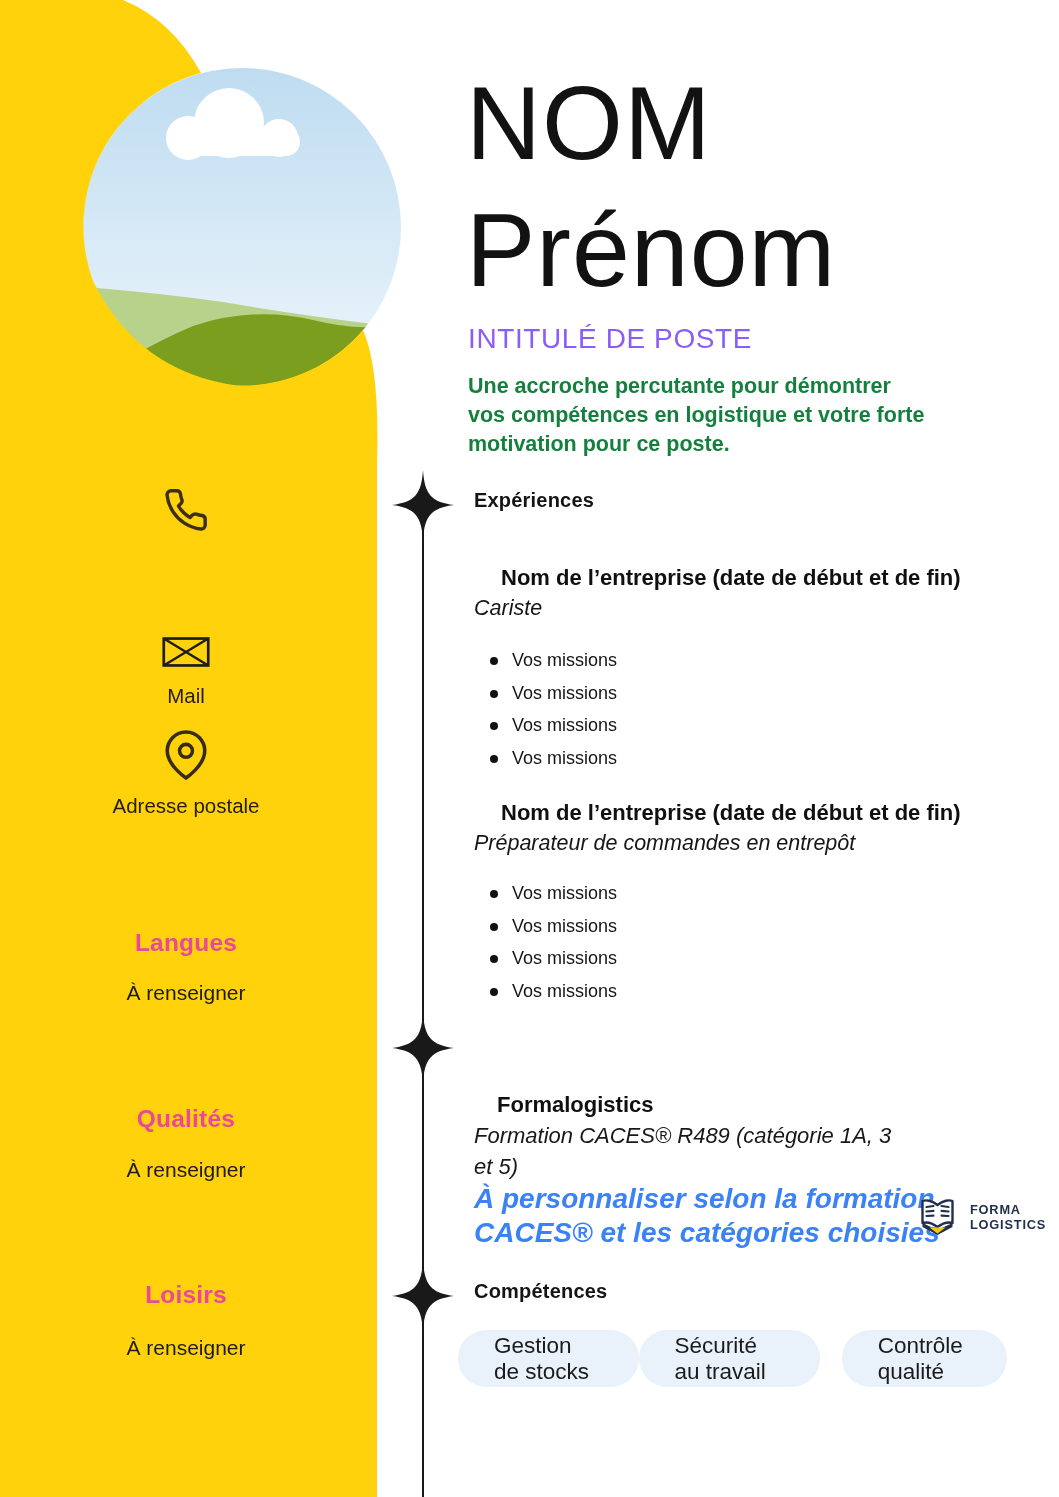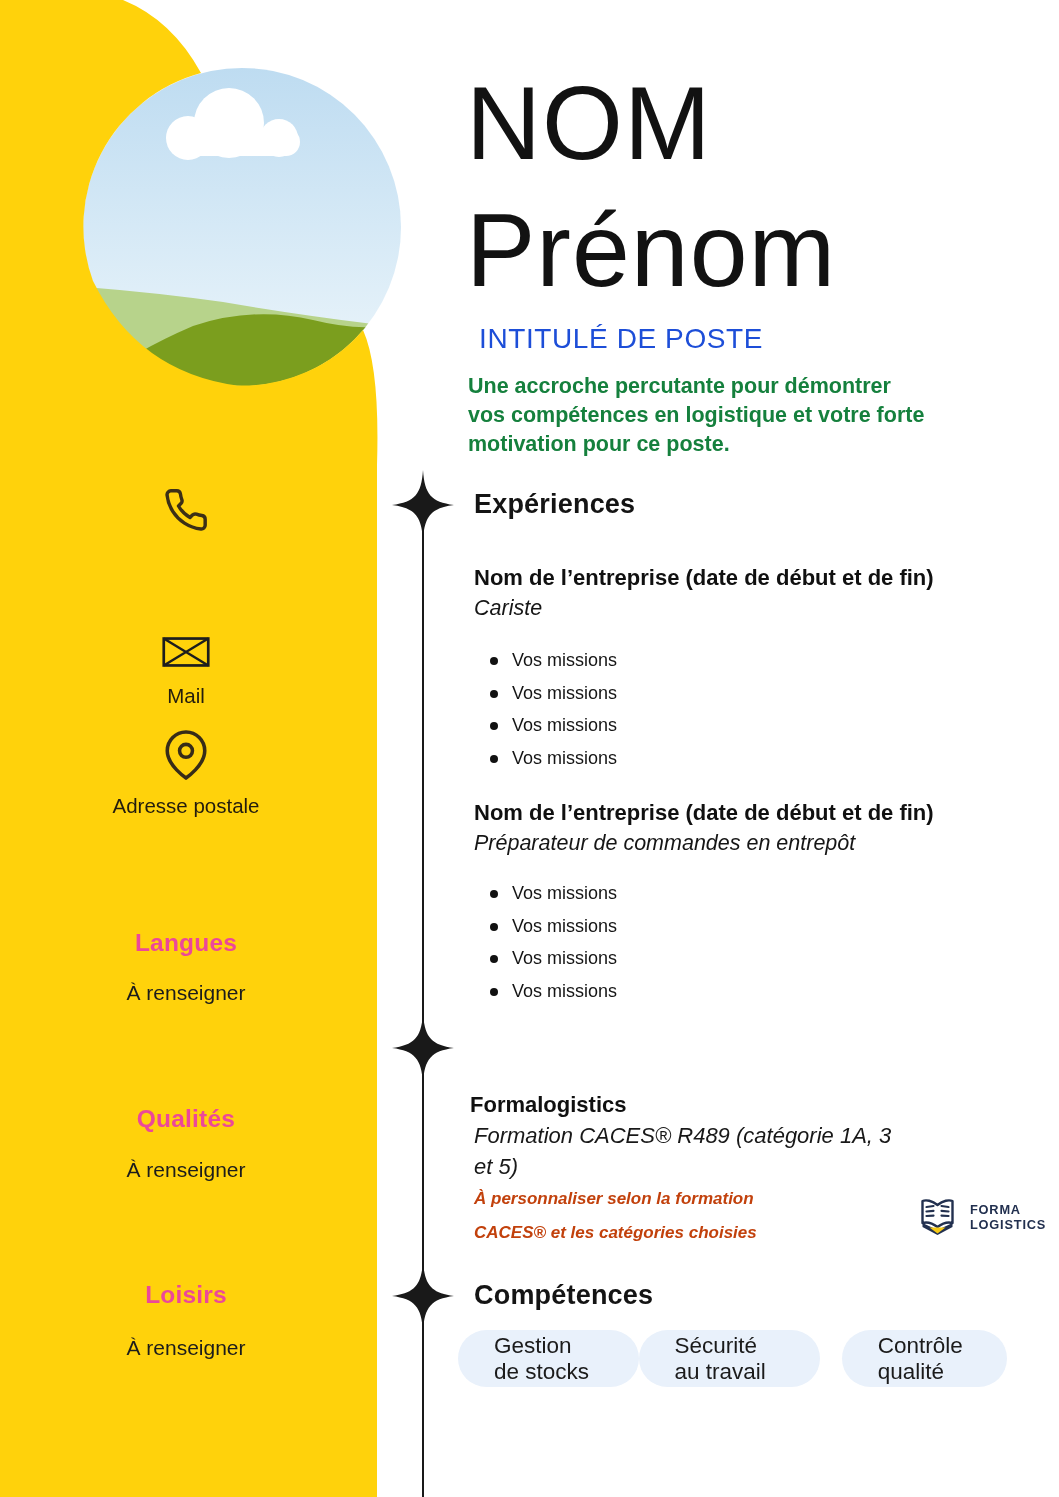--- a/index.html
+++ b/index.html
@@ -20,31 +20,31 @@
   .side-title{font-size:24.5px;font-weight:700;color:#ec4899;letter-spacing:.2px;margin-top:8px;}
   .side-value{font-size:21px;color:#1c1c1c;}
 
   
   .tl-line{left:421.5px;top:505px;width:2.4px;height:992px;background:#191919;z-index:3;}
   .sparkle{z-index:4;}
 
   
   .name{left:466px;top:60px;font-size:104px;line-height:127px;font-weight:300;
         color:#121212;letter-spacing:1px;}
-  .job-title{left:468px;top:323px;font-size:28px;font-weight:500;color:#1d4ed8;letter-spacing:.6px;margin-left:11px;}
+  .job-title{left:468px;top:323px;font-size:28px;font-weight:500;color:#8b5cf6;letter-spacing:.6px;}
   .tagline{left:468px;top:372px;font-size:21.5px;font-weight:700;line-height:29px;color:#15803d;}
 
-  .sec-title{font-size:27px;font-weight:700;color:#141414;letter-spacing:.2px;}
-  .entry-title{font-size:22px;font-weight:700;color:#101010;}
+  .sec-title{font-size:20px;font-weight:700;color:#141414;letter-spacing:.2px;}
+  .entry-title{font-size:22px;font-weight:700;color:#101010;margin-left:27px;}
   .entry-sub{font-size:21.5px;font-style:italic;color:#161616;}
   .missions{list-style:none;margin:0;padding:0;}
   .missions li{position:relative;font-size:18px;color:#141414;padding-left:38px;margin-bottom:11.5px;line-height:21px;}
   .missions li::before{content:"";position:absolute;left:16px;top:7px;width:8px;height:8px;border-radius:50%;background:#111;}
   .edu-course{font-size:22px;font-style:italic;color:#181818;line-height:31px;}
-  .edu-note{font-size:17px;font-style:italic;font-weight:700;color:#c2410c;line-height:34px;}
+  .edu-note{font-size:28px;font-style:italic;font-weight:700;color:#3b82f6;line-height:34px;}
 
   .logo{left:920px;top:1196px;display:flex;align-items:center;gap:14px;}
   .logo-text{display:flex;flex-direction:column;line-height:15px;}
   .logo-text span{font-size:12.8px;font-weight:700;color:#22304f;letter-spacing:.8px;}
 
   .pills{left:458px;top:1330px;width:549px;display:flex;flex-direction:row;gap:22px;}
   .pill-row{display:flex;justify-content:space-between;}
   .pill{height:57px;border-radius:28.5px;background:#e9f1fb;display:flex;align-items:center;
         padding:0 36px;font-size:22.5px;color:#1b1b1b;}
 </style>

